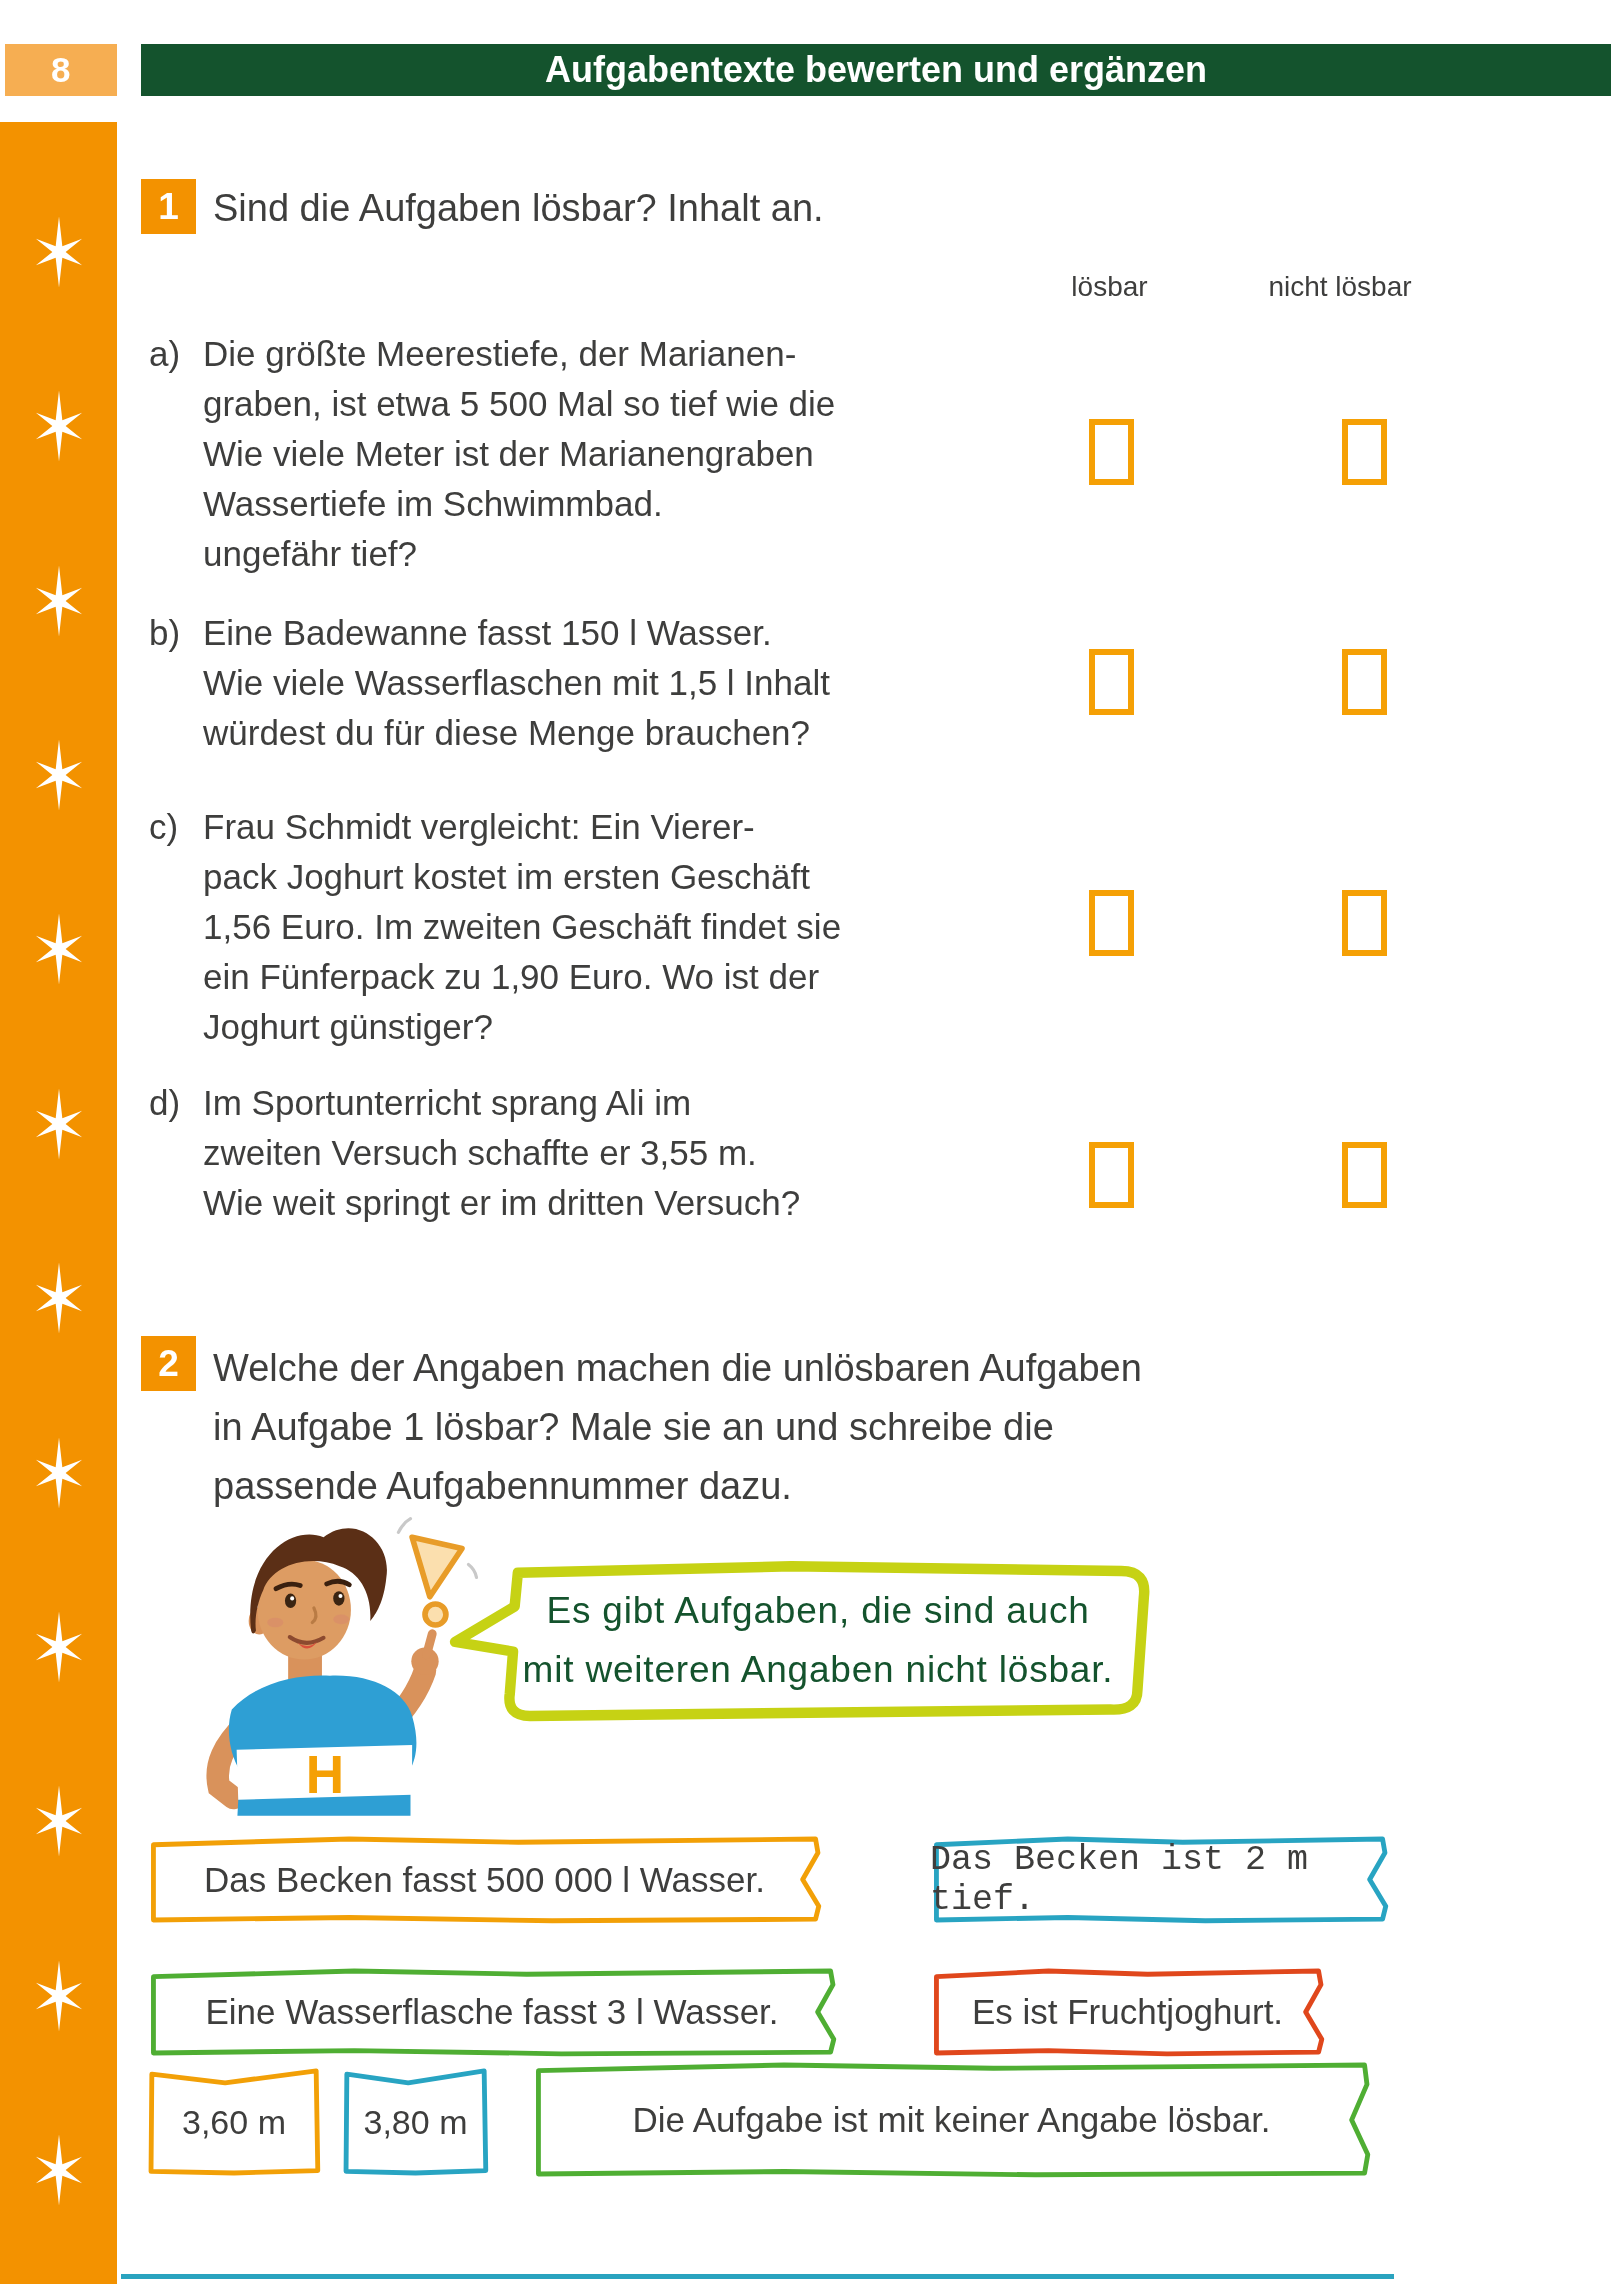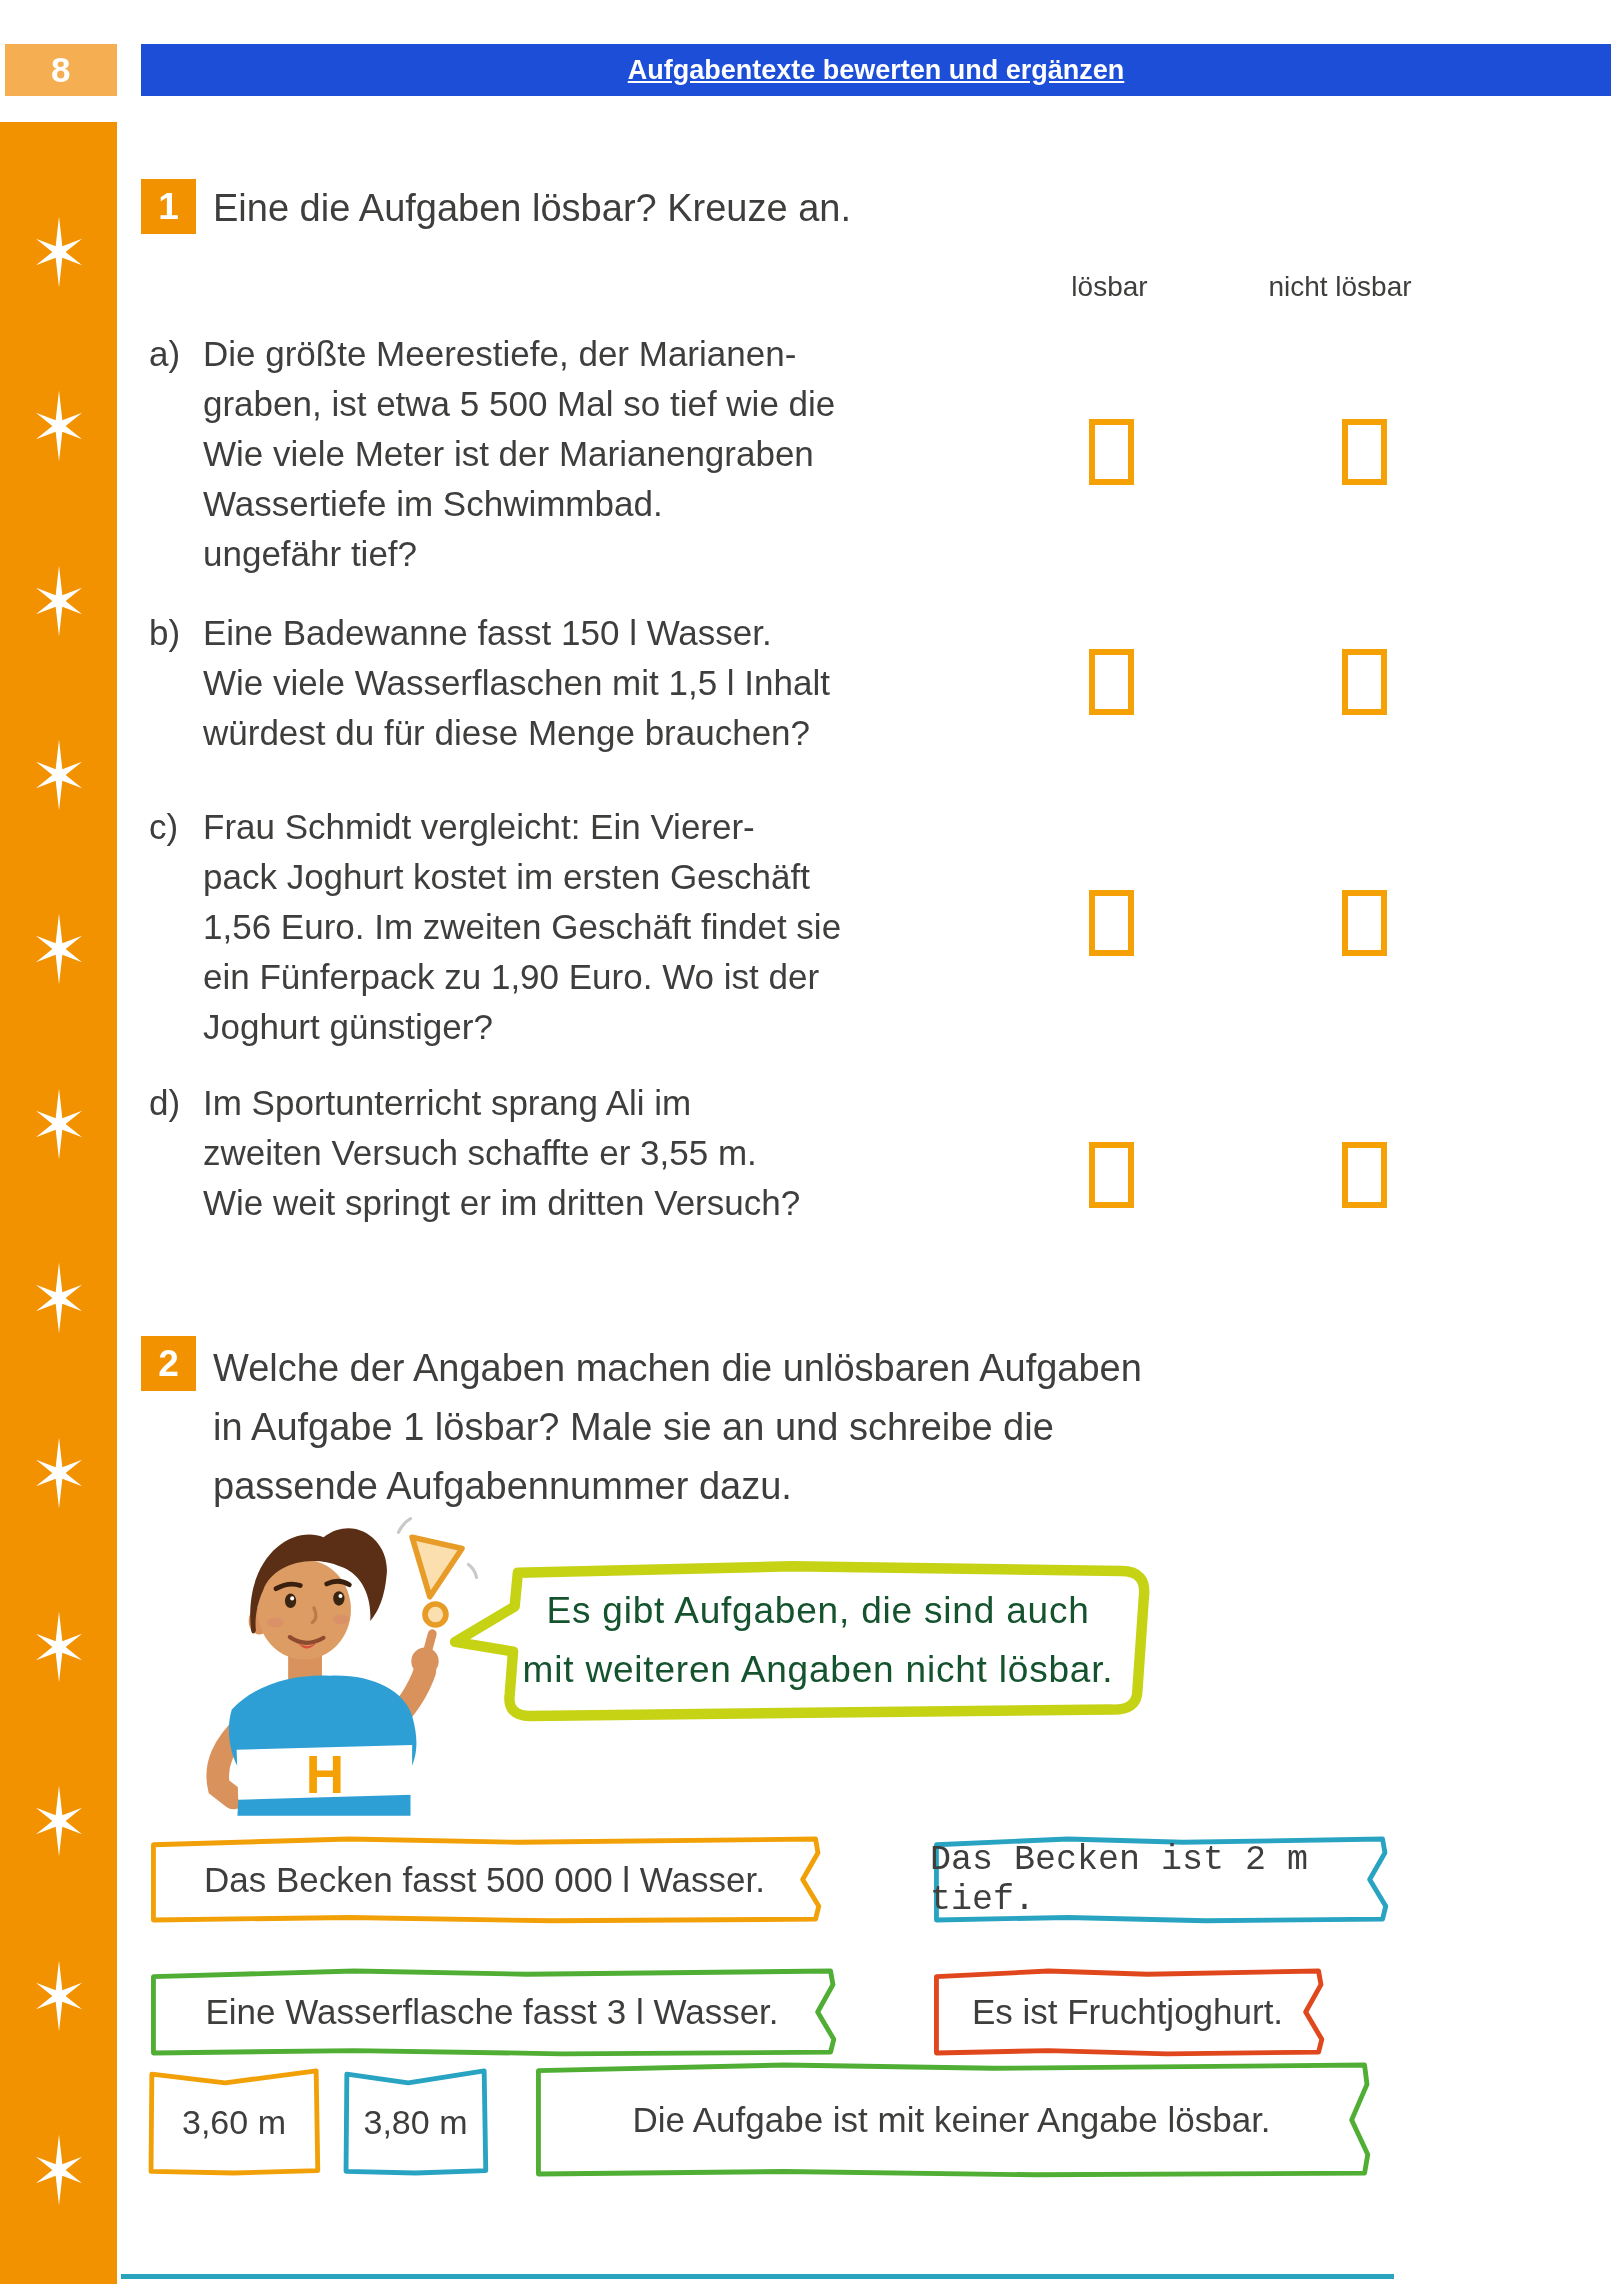--- a/index.html
+++ b/index.html
@@ -1,22 +1,22 @@
 <!DOCTYPE html>
 <html style="font-size:13px"><head>
 <meta charset="utf-8">
 <style>
   html,body{margin:0;padding:0;background:#fff;}
   .page{position:relative;width:1618px;height:2284px;background:#fff;overflow:hidden;
         font-family:"Liberation Sans",sans-serif;color:#3e3e3d;}
   
   .page-num{position:absolute;left:4.8px;top:44px;width:112px;height:52px;background:#f6ae52;
             color:#fff;font-weight:bold;font-size:35px;display:flex;align-items:center;justify-content:center;}
-  .title-bar{position:absolute;left:141px;top:44px;width:1470px;height:52px;background:#1d4ed8;
-             color:#fff;font-weight:bold;font-size:27px;display:flex;align-items:center;justify-content:center;text-decoration:underline;}
+  .title-bar{position:absolute;left:141px;top:44px;width:1470px;height:52px;background:#14532d;
+             color:#fff;font-weight:bold;font-size:36px;display:flex;align-items:center;justify-content:center;}
   
   .sidebar{position:absolute;left:0;top:122px;width:117px;height:2162px;background:#f39200;
            display:flex;flex-direction:column;justify-content:space-between;align-items:center;
            padding:93px 0 77px 0;box-sizing:border-box;}
   .star{width:74px;height:74px;flex:0 0 auto;}
   
   .marker{position:absolute;width:55px;height:55px;background:#f39200;color:#fff;font-weight:bold;
           font-size:37px;display:flex;align-items:center;justify-content:center;}
   .t1-title{position:absolute;left:213px;top:187px;font-size:38px;}
   .col-head{position:absolute;top:271px;font-size:28px;text-align:center;}
@@ -82,21 +82,21 @@
       </svg>
     <svg class="star" viewBox="0 0 100 100">
         <polygon fill="#fff" points="50,2 54.5,42.2 81.2,32 59,50 81.2,68 54.5,57.8 50,98 45.5,57.8 18.8,68 41,50 18.8,32 45.5,42.2"></polygon>
       </svg>
     <svg class="star" viewBox="0 0 100 100">
         <polygon fill="#fff" points="50,2 54.5,42.2 81.2,32 59,50 81.2,68 54.5,57.8 50,98 45.5,57.8 18.8,68 41,50 18.8,32 45.5,42.2"></polygon>
       </svg>
   </div>
 
   <div class="marker" style="left:141px;top:179px;">1</div>
-  <div class="t1-title">Eine die Aufgaben lösbar? Kreuze an.</div>
+  <div class="t1-title">Sind die Aufgaben lösbar? Inhalt an.</div>
   <div class="col-head c1">lösbar</div>
   <div class="col-head c2">nicht lösbar</div>
 
   <div class="item-label" style="top:329px;">a)</div>
   <div class="item-text" style="top:329px;">
     <div>Die größte Meerestiefe, der Marianen-</div>
     <div>graben, ist etwa 5 500 Mal so tief wie die</div>
     <div>Wie viele Meter ist der Marianengraben</div>
     <div>Wassertiefe im Schwimmbad.</div>
     <div>ungefähr tief?</div>

